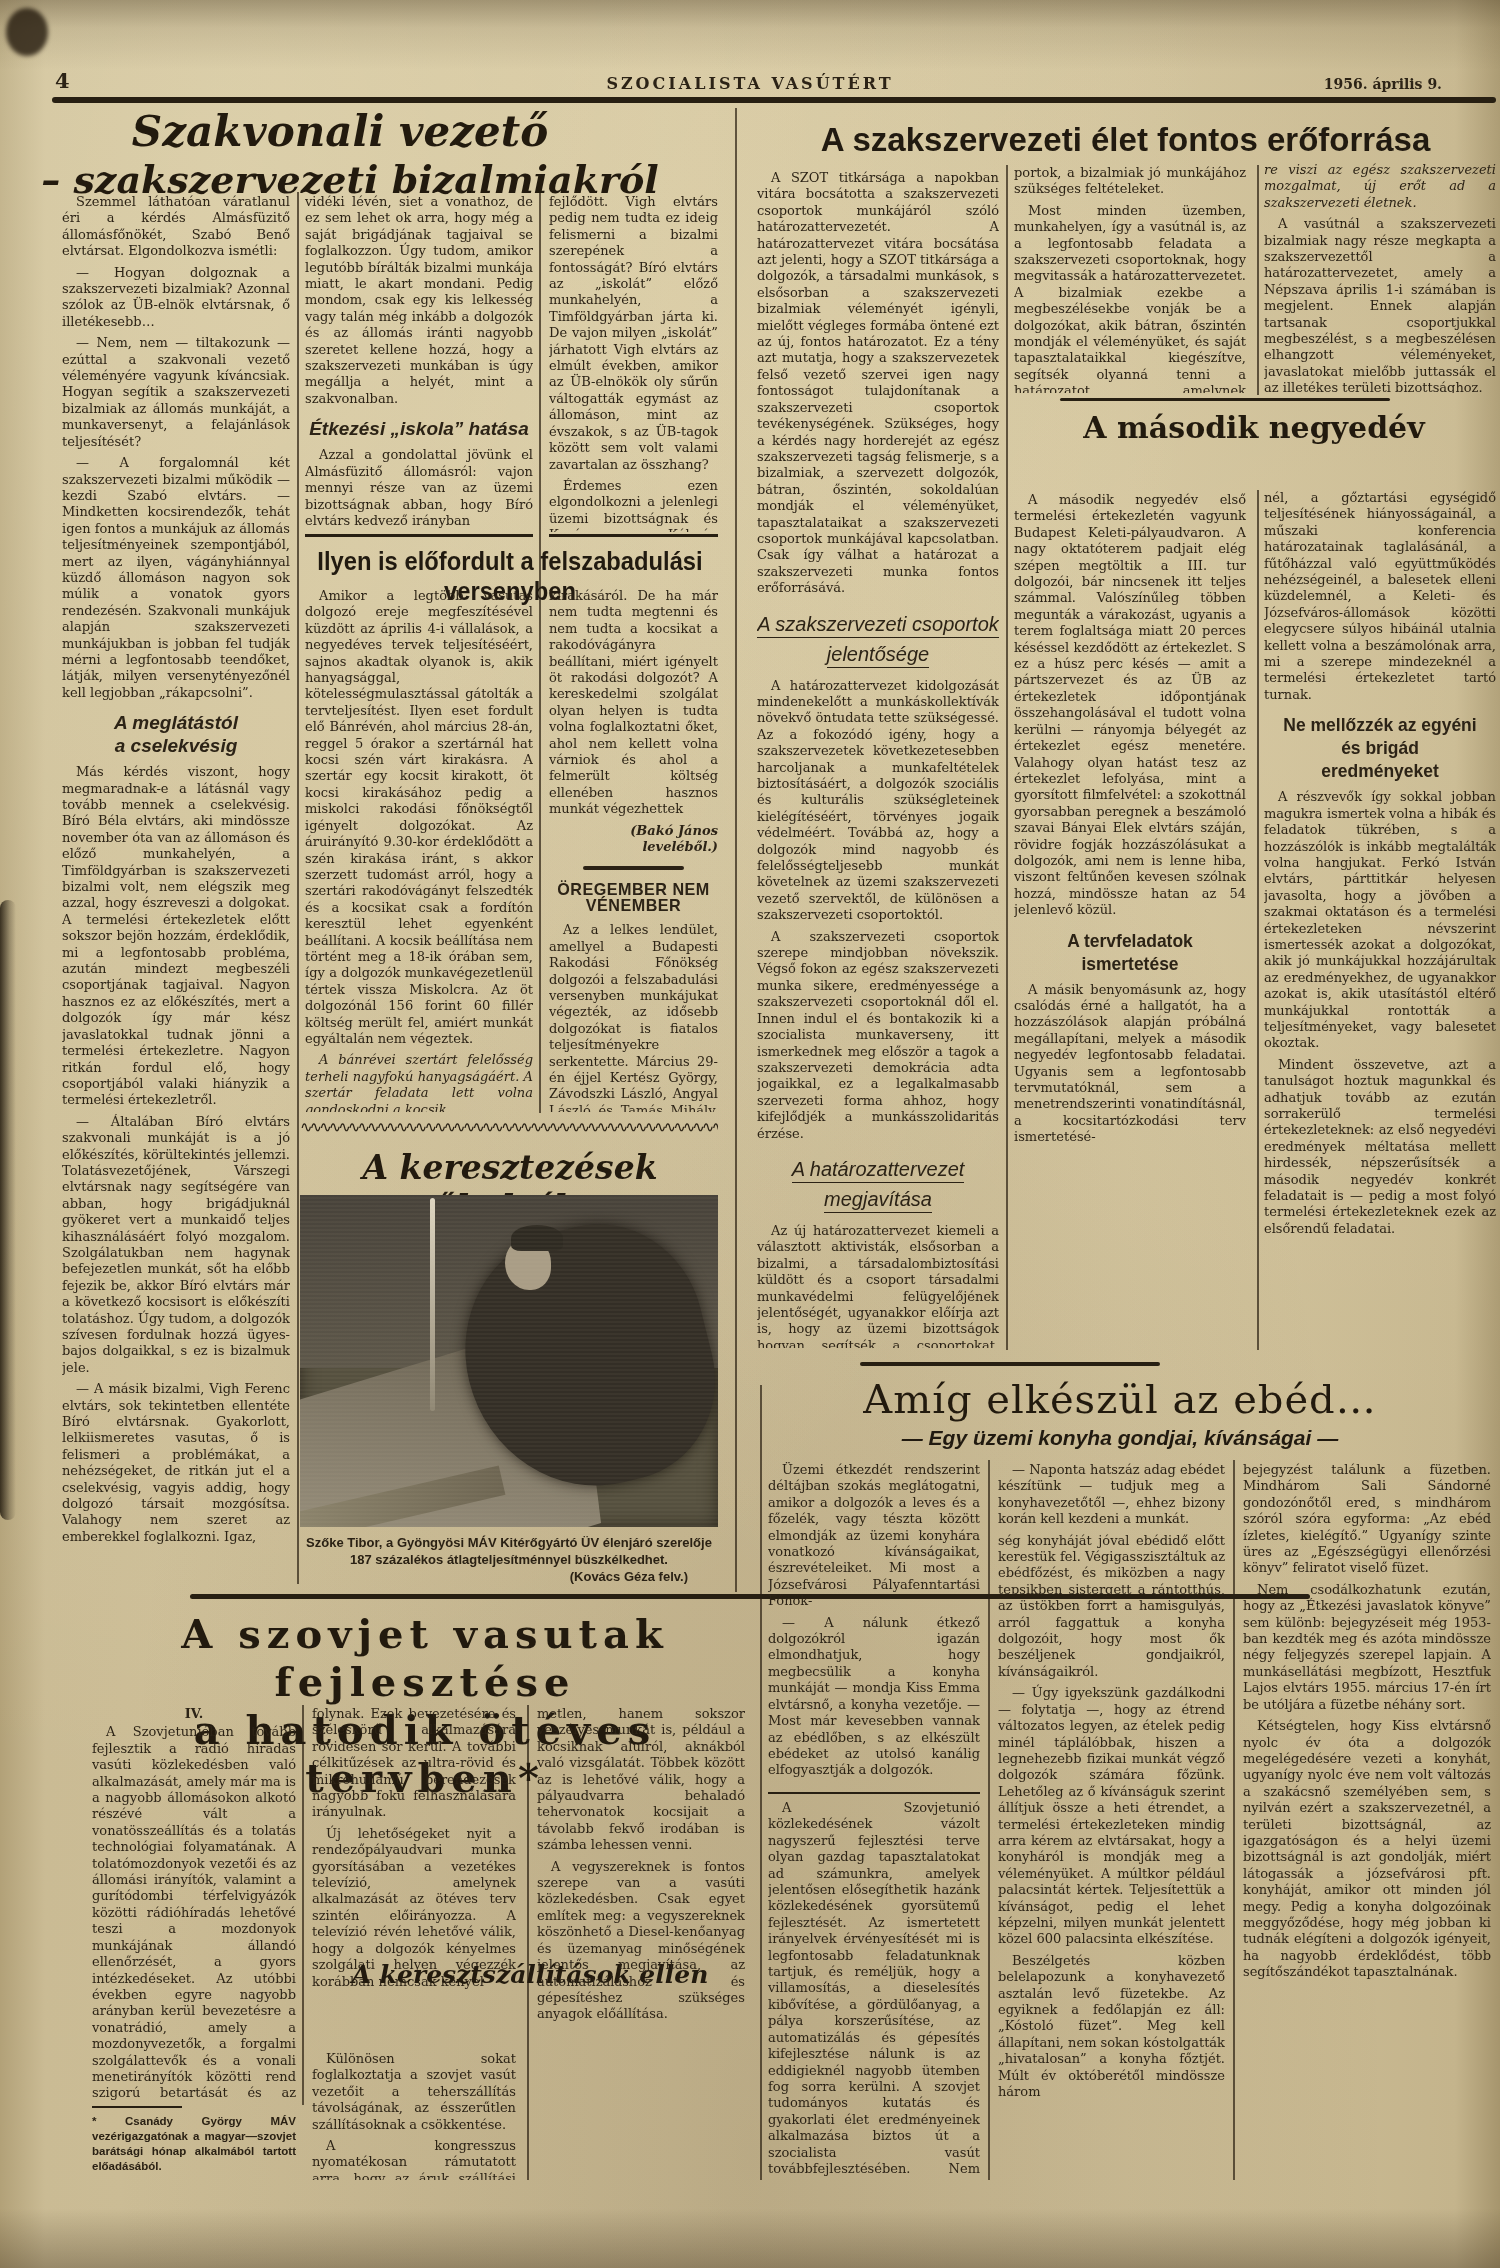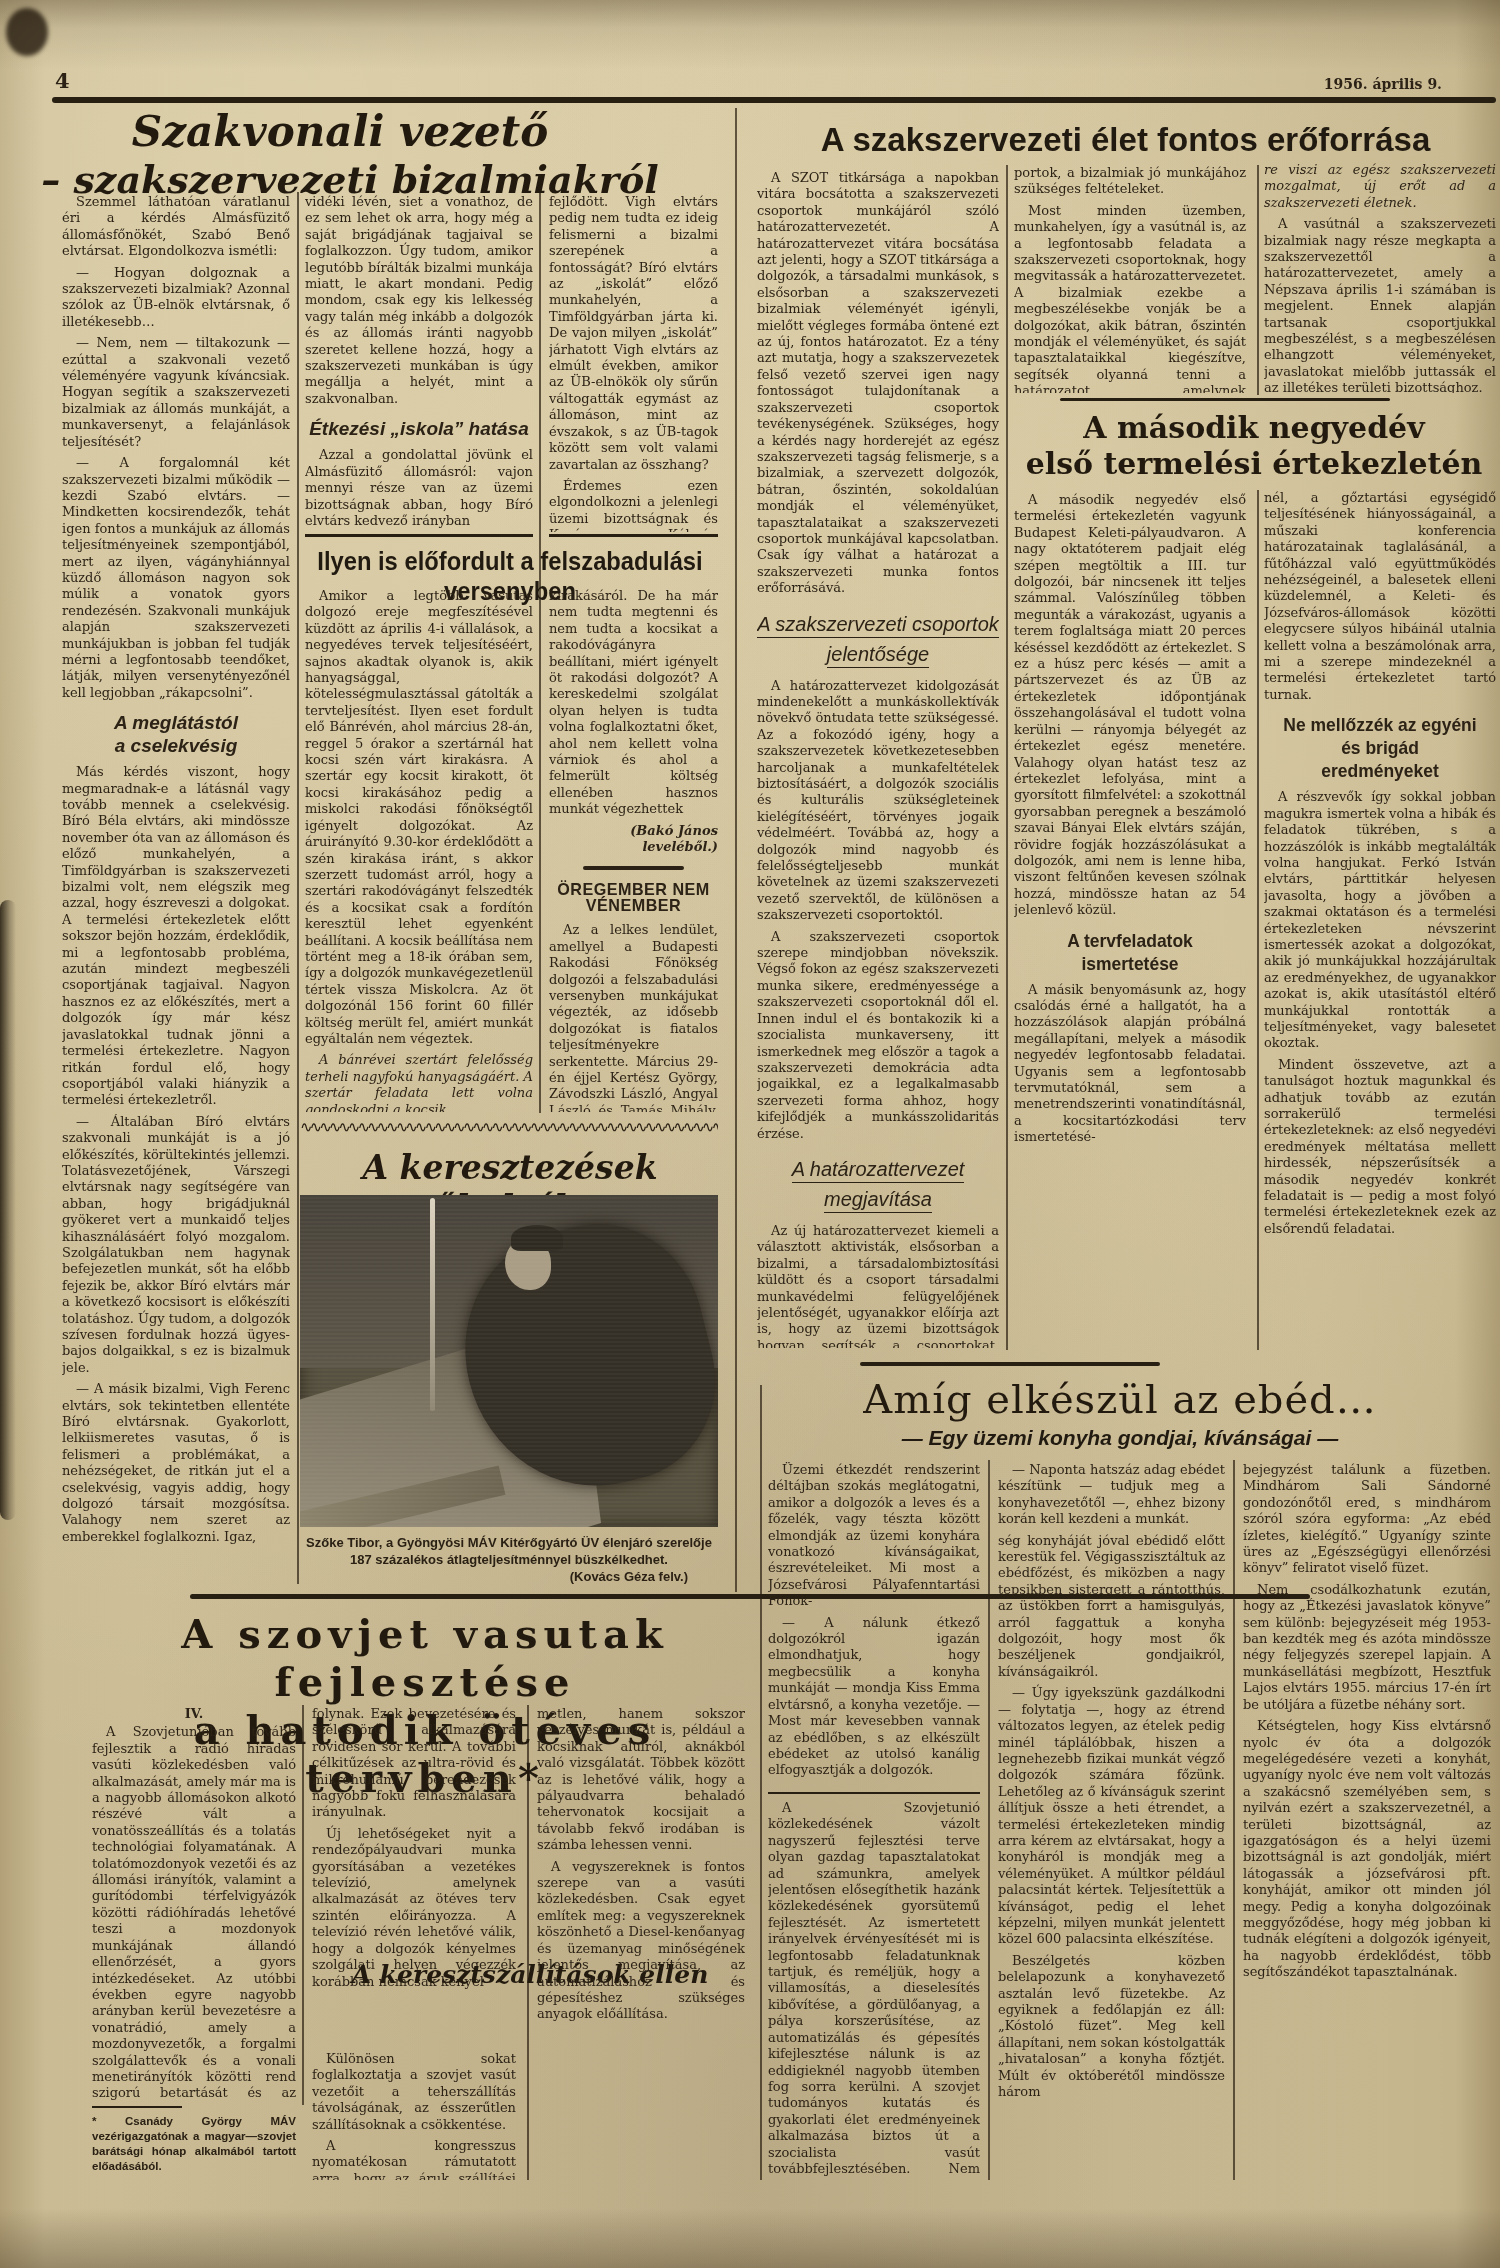--- a/index.html
+++ b/index.html
@@ -66,20 +66,21 @@
 </head>
 <body>
 
 <div class="page">
   <div class="edge-top"></div>
   <div class="edge-bottom"></div>
   <div class="shadow-left"></div>
   <div class="blot" style="left:6px;top:8px;width:42px;height:48px;"></div>
 
   <div style="position:absolute;left:55px;top:68px;font-weight:bold;font-size:21px;">4</div>
+  <div style="position:absolute;left:0;right:0;top:74px;text-align:center;font-weight:bold;font-size:16px;letter-spacing:3px;">SZOCIALISTA VASÚTÉRT</div>
   <div style="position:absolute;right:58px;top:76px;font-weight:bold;font-size:14px;">1956. április 9.</div>
   <div class="hr" style="left:52px;top:97px;width:1444px;height:6px;border-radius:3px;"></div>
 
   <div class="vr" style="left:735px;top:108px;height:1484px;"></div>
   <div class="vr" style="left:297px;top:192px;height:1392px;"></div>
   <div class="vr" style="left:539px;top:192px;height:921px;"></div>
   <div class="vr" style="left:1006px;top:165px;height:1185px;"></div>
   <div class="vr" style="left:1257px;top:165px;height:230px;"></div>
   <div class="vr" style="left:1257px;top:490px;height:860px;"></div>
   <div class="vr" style="left:302px;top:1705px;height:400px;"></div>
@@ -176,21 +177,20 @@
   </div>
 
   <div class="col" style="left:1264px;top:162px;width:232px;height:231px;">
     <p class="lead" style="text-indent:0;">re viszi az egész szakszervezeti mozgalmat, új erőt ad a szakszervezeti életnek.</p>
     <p>A vasútnál a szakszervezeti bizalmiak nagy része megkapta a szakszervezettől a határozattervezetet, amely a Népszava április 1-i számában is megjelent. Ennek alapján tartsanak csoportjukkal megbeszélést, s a megbeszélésen elhangzott véleményeket, javaslatokat mielőbb juttassák el az illetékes területi bizottsághoz.</p>
   </div>
 
   <div class="hr" style="left:1060px;top:398px;width:330px;height:3px;border-radius:2px;"></div>
   <div class="serif-head" style="left:1012px;top:410px;width:484px;font-size:30px;line-height:36px;">
     <span>A második negyedév</span><br>
-    <span>első termelési értekezletén</span>
   </div>
 
   <div class="col" style="left:1014px;top:492px;width:232px;height:856px;">
     <p style="text-indent:14px;">A második negyedév első termelési értekezletén vagyunk Budapest Keleti-pályaudvaron. A nagy oktatóterem padjait elég szépen megtöltik a III. tur dolgozói, bár nincsenek itt teljes számmal. Valószínűleg többen megunták a várakozást, ugyanis a terem foglaltsága miatt 20 perces késéssel kezdődött az értekezlet. S ez a húsz perc késés — amit a pártszervezet és az ÜB az értekezletek időpontjának összehangolásával el tudott volna kerülni — rányomja bélyegét az értekezlet egész menetére. Valahogy olyan hatást tesz az értekezlet lefolyása, mint a gyorsított filmfelvétel: a szokottnál gyorsabban peregnek a beszámoló szavai Bányai Elek elvtárs száján, rövidre fogják hozzászólásukat a dolgozók, ami nem is lenne hiba, viszont feltűnően kevesen szólnak hozzá, mindössze hatan az 54 jelenlevő közül.</p>
     <div class="subhead-cond">A tervfeladatok ismertetése</div>
     <p>A másik benyomásunk az, hogy csalódás érné a hallgatót, ha a hozzászólások alapján próbálná megállapítani, melyek a második negyedév legfontosabb feladatai. Ugyanis sem a legfontosabb tervmutatóknál, sem a menetrendszerinti vonatindításnál, a kocsitartózkodási terv ismertetésé-</p>
   </div>
 
   <div class="col" style="left:1264px;top:490px;width:232px;height:858px;">
     <p style="text-indent:0;">nél, a gőztartási egységidő teljesítésének hiányosságainál, a műszaki konferencia határozatainak taglalásánál, a fűtőházzal való együttműködés nehézségeinél, a balesetek elleni küzdelemnél, a Keleti- és Józsefváros-állomások közötti elegycsere súlyos hibáinál utalnia kellett volna a beszámolónak arra, mi a szerepe mindezeknél a termelési értekezletet tartó turnak.</p>

